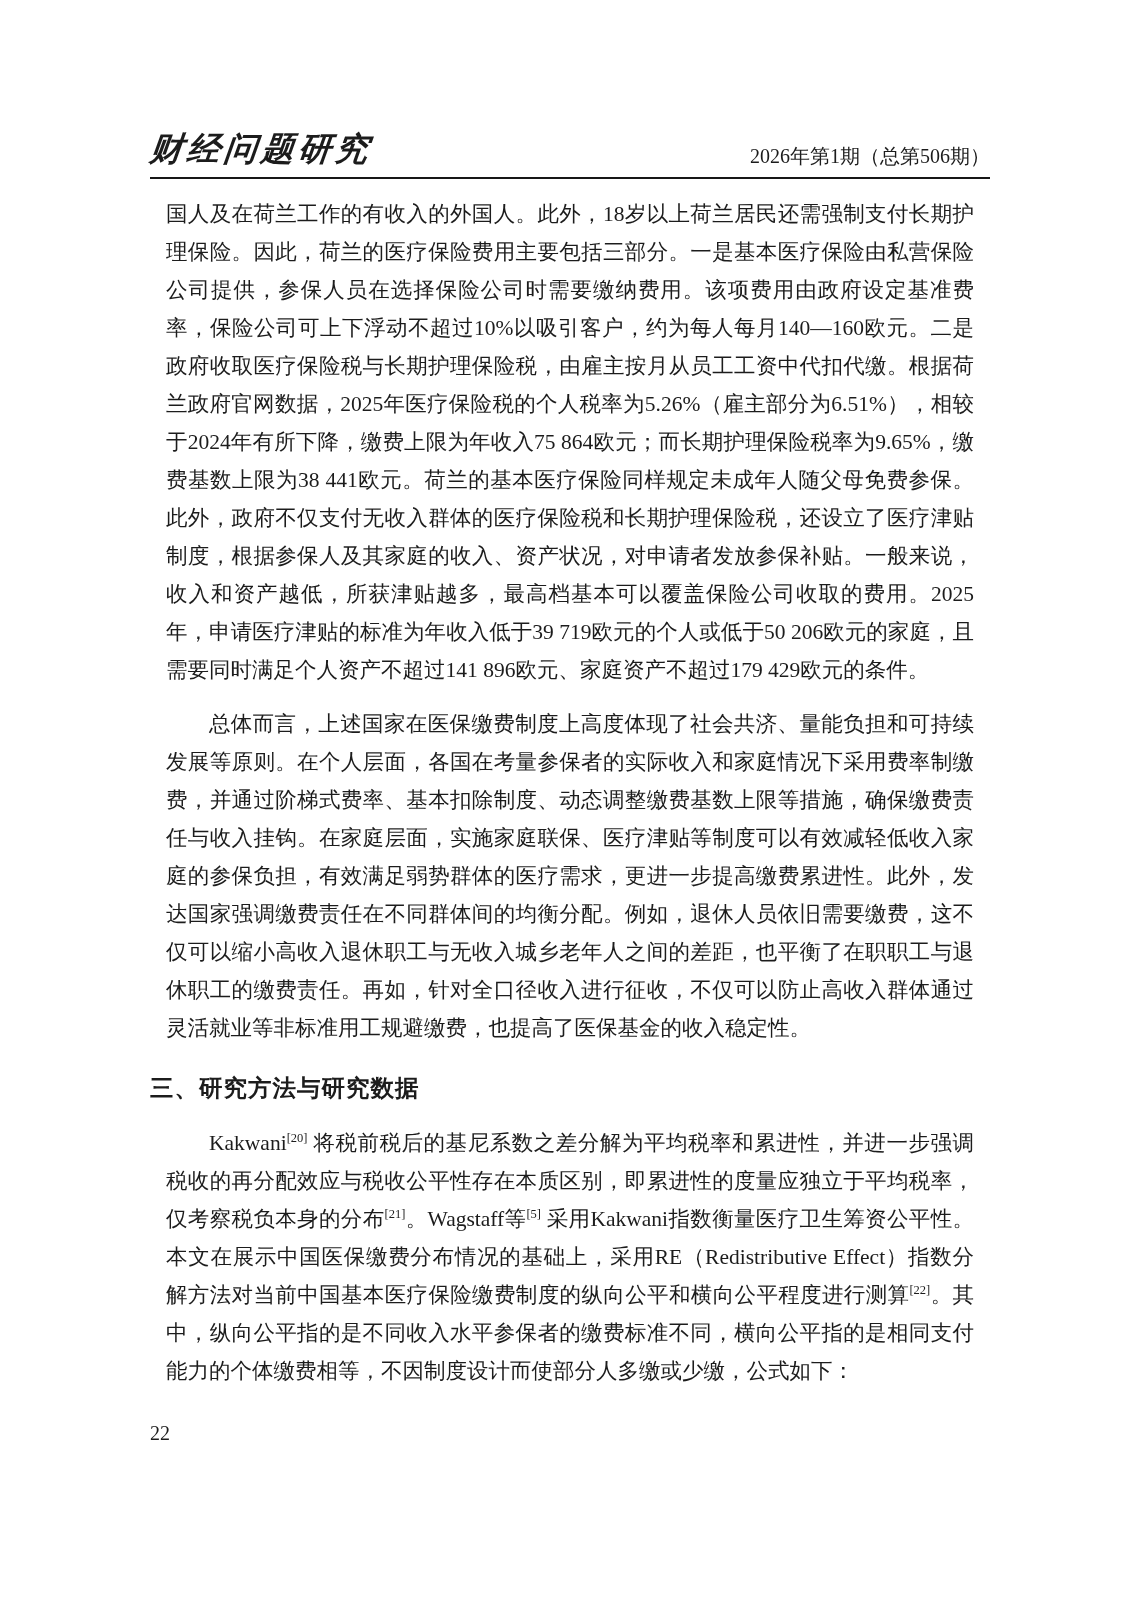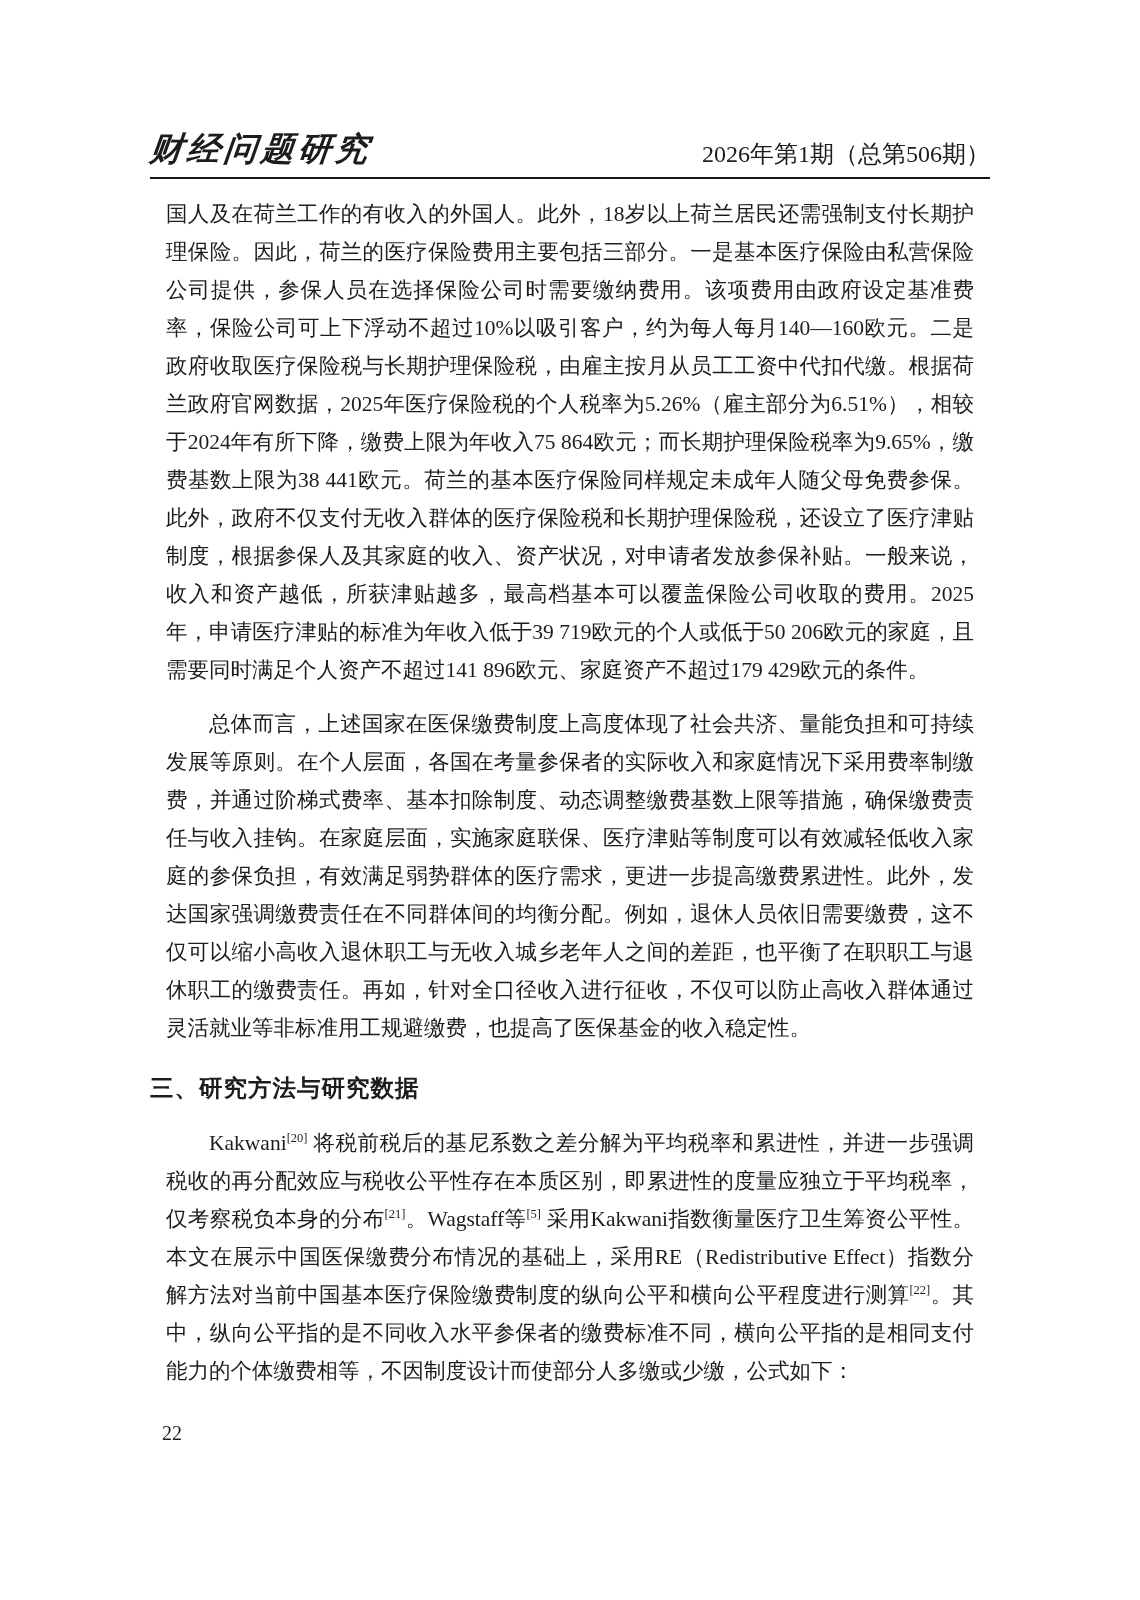--- a/index.html
+++ b/index.html
@@ -27,21 +27,21 @@
   .logo{
     font-family:"DejaVu Serif","Liberation Serif",serif;
     font-weight:900;
     font-style:italic;
     font-size:33px;
     letter-spacing:4px;
     transform:skewX(-6deg);
     white-space:nowrap;
   }
   .issue{
-    font-size:24px;
+    font-size:20px;
     white-space:nowrap;
     padding-bottom:2px;
   }
   .rule{
     border-bottom:2.5px solid #161616;
     margin-top:5px;
     margin-bottom:8px;
   }
   
   .para{
@@ -67,21 +67,21 @@
   .subsec{
     font-family:"Liberation Sans","DejaVu Sans",sans-serif;
     font-weight:bold;
     font-size:21.5px;
     text-indent:43px;
     margin:4px 0 8px 0;
   }
   
   .page-number{
     position:absolute;
-    left:162px; top:1422px;
+    left:150px; top:1422px;
     font-size:20px;
   }
 </style>
 </head>
 <body>
 
 <div class="page">
   <div class="content">
 
     <div class="header">

